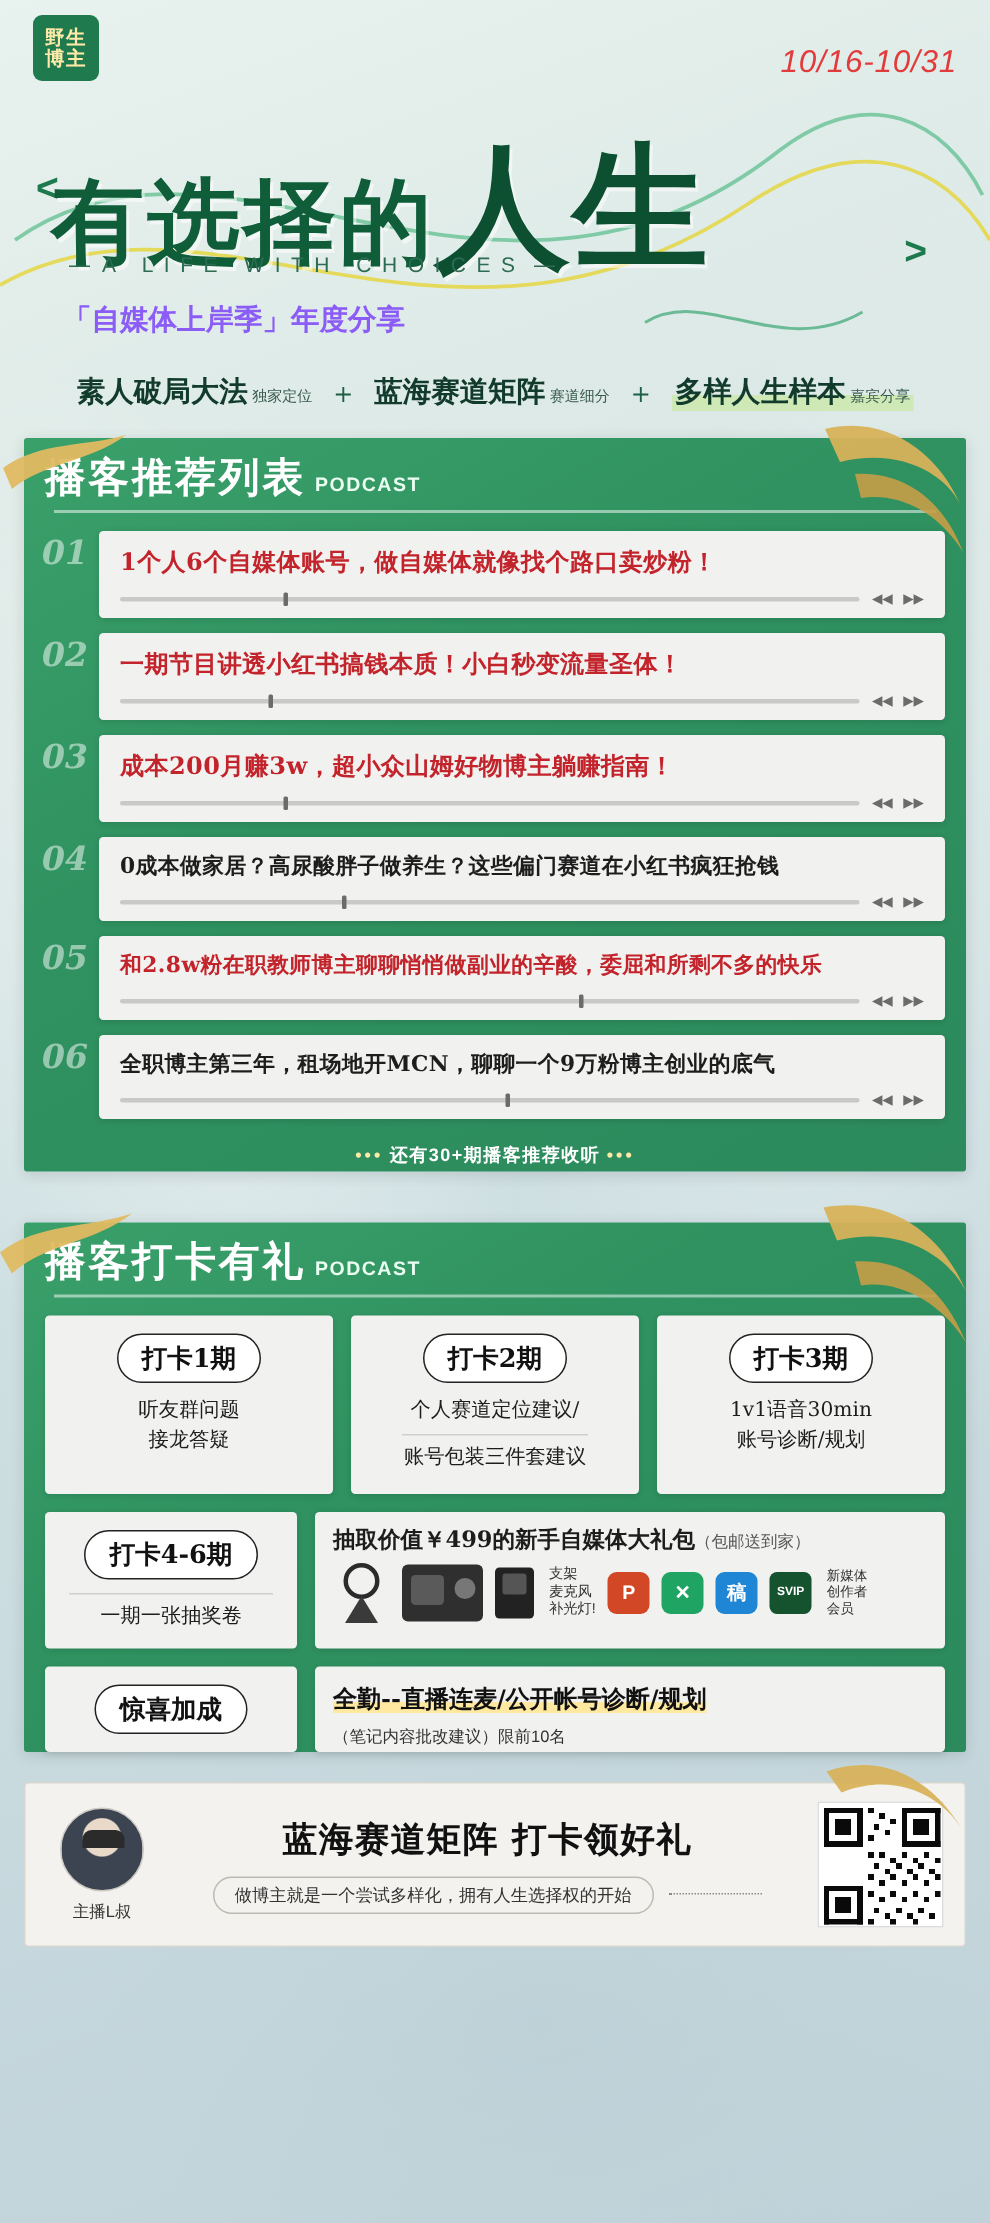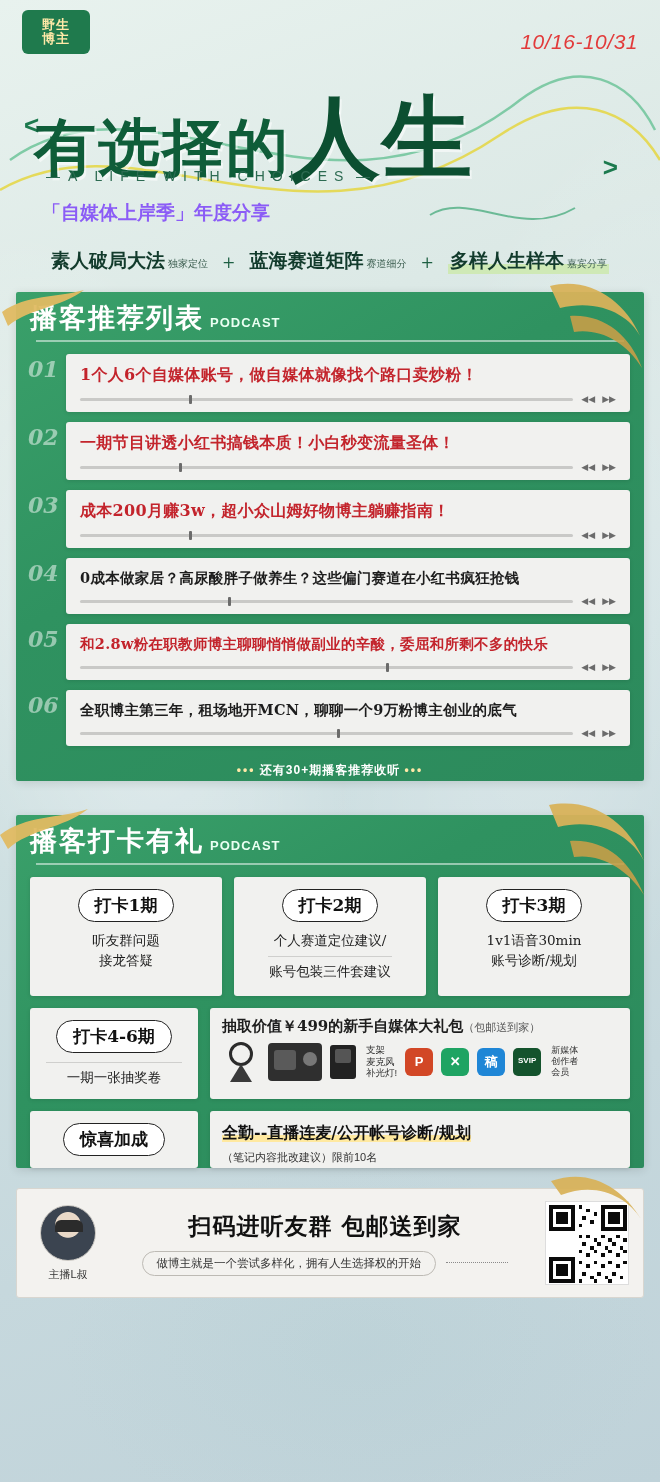--- a/index.html
+++ b/index.html
@@ -19,21 +19,21 @@
         transform: rotate(-18deg); }
   .s2 { right: -120px; top: 60px; width: 420px; height: 1100px;
         background: radial-gradient(ellipse at center, rgba(255,255,255,.55), rgba(255,255,255,0) 70%);
         transform: rotate(14deg); }
   .s3 { left: 60px; bottom: -60px; width: 600px; height: 380px;
         background: radial-gradient(ellipse at center, rgba(170,200,205,.45), rgba(255,255,255,0) 70%); }
 
   
   .header { position: relative; height: 292px; }
   .logo {
-    position: absolute; left: 22px; top: 10px; width: 68px; height: 44px;
+    position: absolute; left: 22px; top: 10px; width: 44px; height: 44px;
     background: #1f7a4d; border-radius: 6px; color: #ffe9a8;
     font-size: 13px; line-height: 1.1; text-align: center;
     display: flex; flex-direction: column; align-items: center; justify-content: center;
     letter-spacing: 1px; font-weight: bold;
   }
   .date-range {
     position: absolute; right: 22px; top: 30px;
     color: #e23b3b; font-weight: normal; font-style: italic;
     font-size: 21px; letter-spacing: .5px;
   }
@@ -467,21 +467,21 @@
   <svg class="ribbon" style="right:-4px;top:-28px;width:110px;height:90px" viewBox="0 0 110 90">
     <path d="M14 20 C 54 6, 86 28, 104 58 C 90 36, 60 20, 24 34 Z" fill="#d8b25a" opacity=".95"></path>
   </svg>
 
   <div class="avatar-wrap">
     <div class="avatar"></div>
     <div class="avatar-name">主播L叔</div>
   </div>
 
   <div class="footer-mid">
-    <div class="footer-title">扫码进听友群 包邮送到家</div>
+    <div class="footer-title">蓝海赛道矩阵 打卡领好礼</div>
     <div>
       <span class="footer-pill">做博主就是一个尝试多样化，拥有人生选择权的开始</span>
       <span class="dotline"></span>
     </div>
   </div>
 
   <div class="qr">
     <svg viewBox="0 0 21 21" width="78" height="78" shape-rendering="crispEdges">
       <rect width="21" height="21" fill="#fff"></rect>
       <g fill="#0a0a0a">

